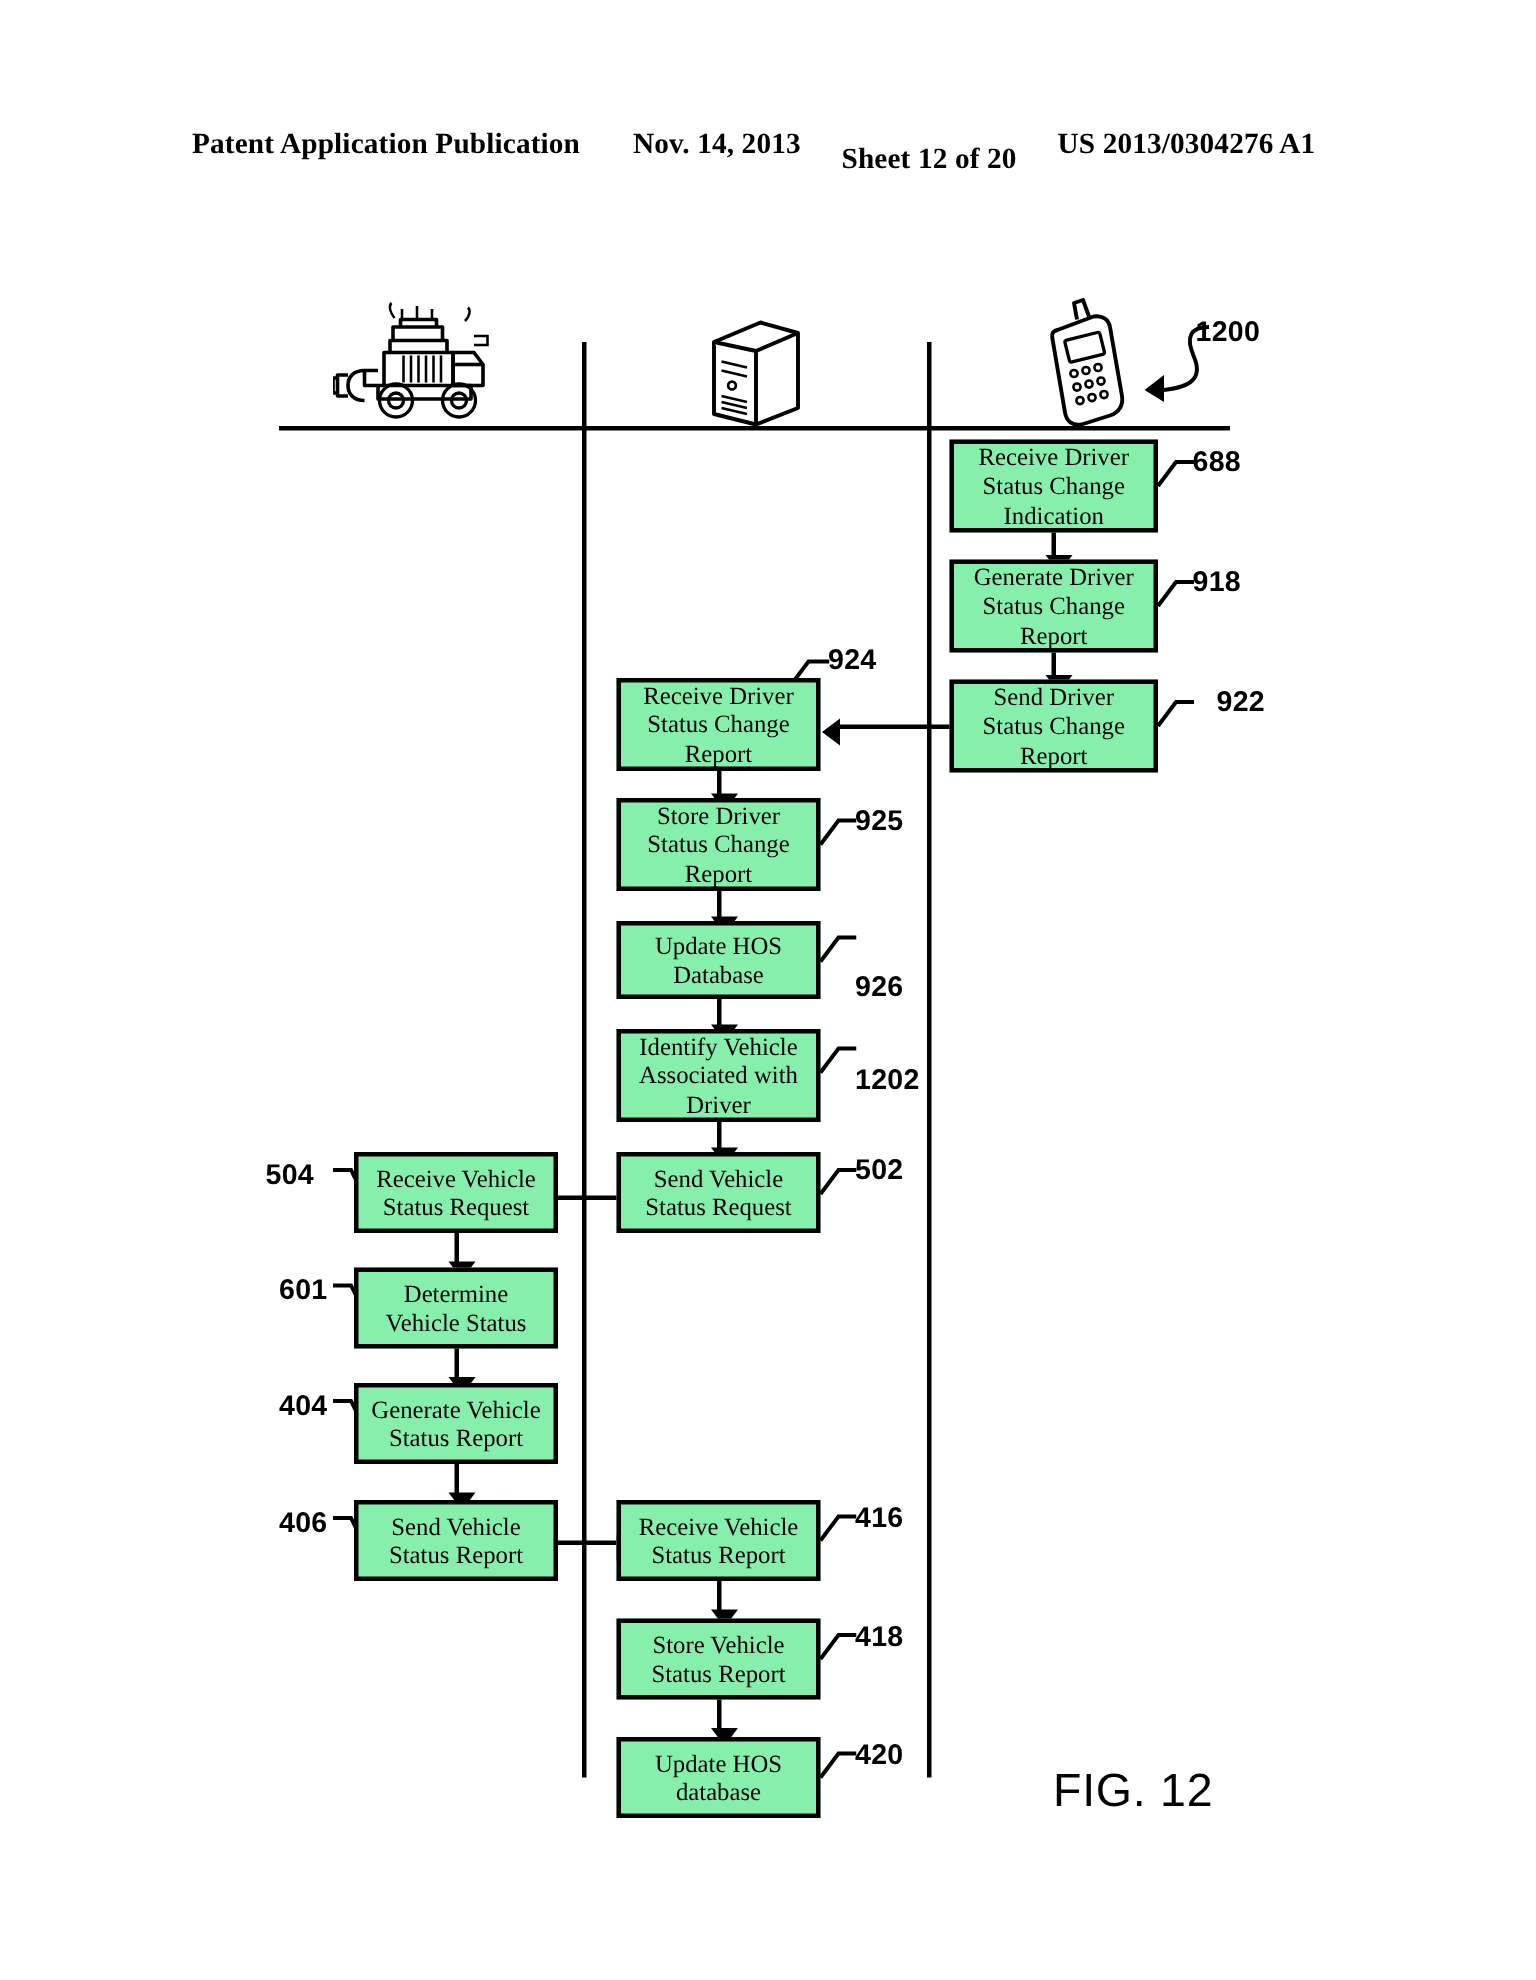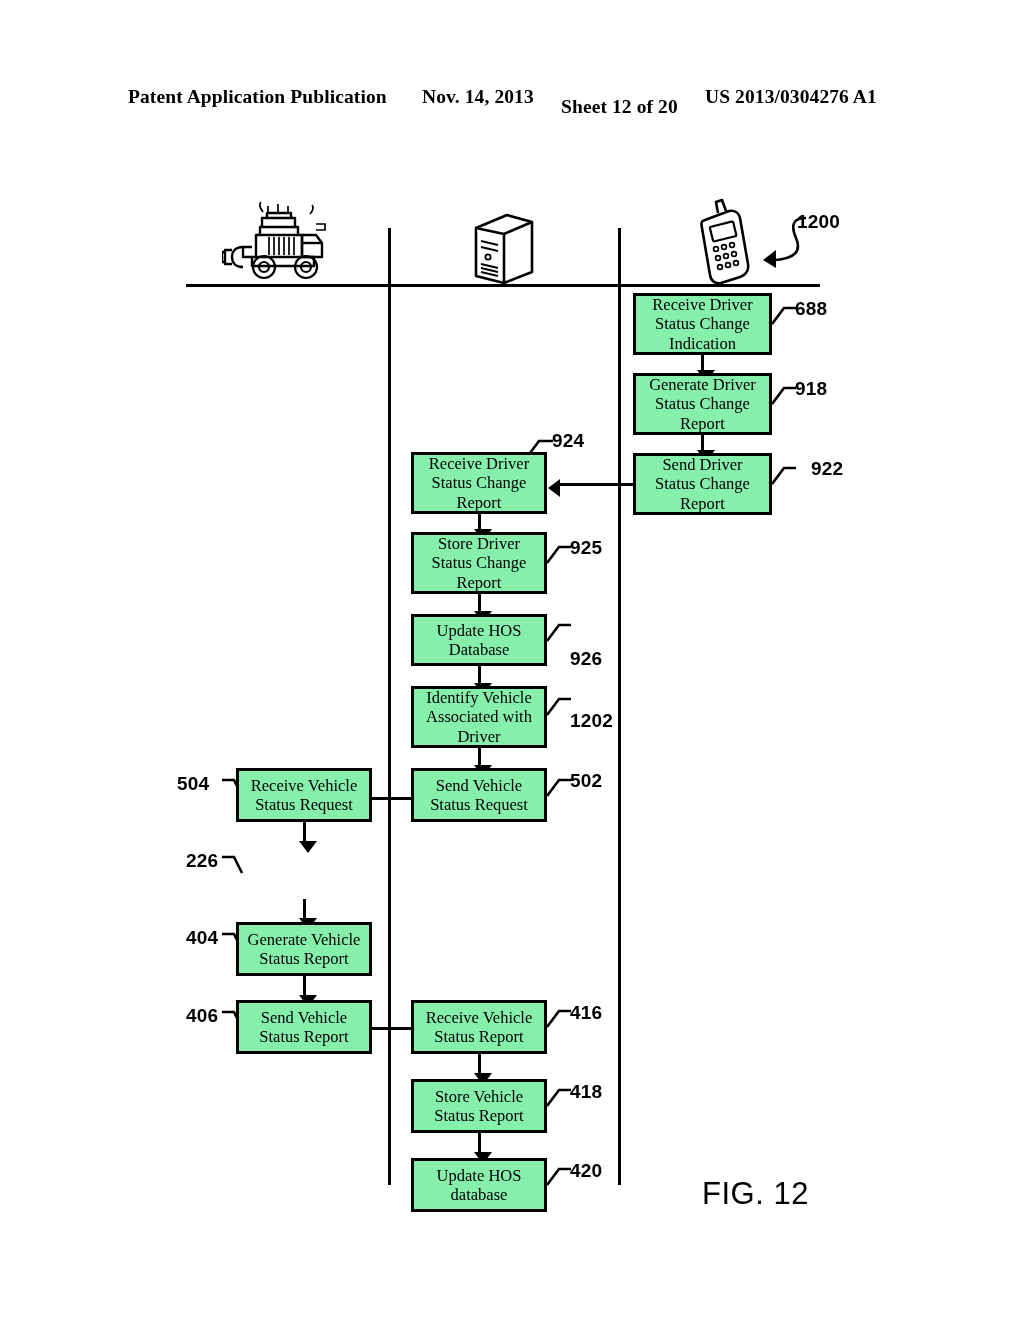--- a/index.html
+++ b/index.html
@@ -269,26 +269,28 @@
   <div class="leader" style="left:222px;top:772px;">
     <svg width="22" height="26" viewBox="0 0 22 26">
         <path d="M0 8 L12 8 L20 24" fill="none" stroke="#000" stroke-width="2.6"></path>
       </svg>
   </div>
   <div class="box" style="left:236px;top:768px;width:136px;height:54px;">Receive Vehicle
 Status Request</div>
 
   <div class="vArrow" style="left:303px;top:822px;height:20px;"></div>
 
-  <div class="ref" style="left:186px;top:850px;">226</div>
+  <div class="ref" style="left:186px;top:850px;">601</div>
   <div class="leader" style="left:222px;top:849px;">
     <svg width="22" height="26" viewBox="0 0 22 26">
         <path d="M0 8 L12 8 L20 24" fill="none" stroke="#000" stroke-width="2.6"></path>
       </svg>
   </div>
+  <div class="box" style="left:236px;top:845px;width:136px;height:54px;">Determine
+Vehicle Status</div>
 
   <div class="vArrow" style="left:303px;top:899px;height:20px;"></div>
 
   <div class="ref" style="left:186px;top:927px;">404</div>
   <div class="leader" style="left:222px;top:926px;">
     <svg width="22" height="26" viewBox="0 0 22 26">
         <path d="M0 8 L12 8 L20 24" fill="none" stroke="#000" stroke-width="2.6"></path>
       </svg>
   </div>
   <div class="box" style="left:236px;top:922px;width:136px;height:54px;">Generate Vehicle

